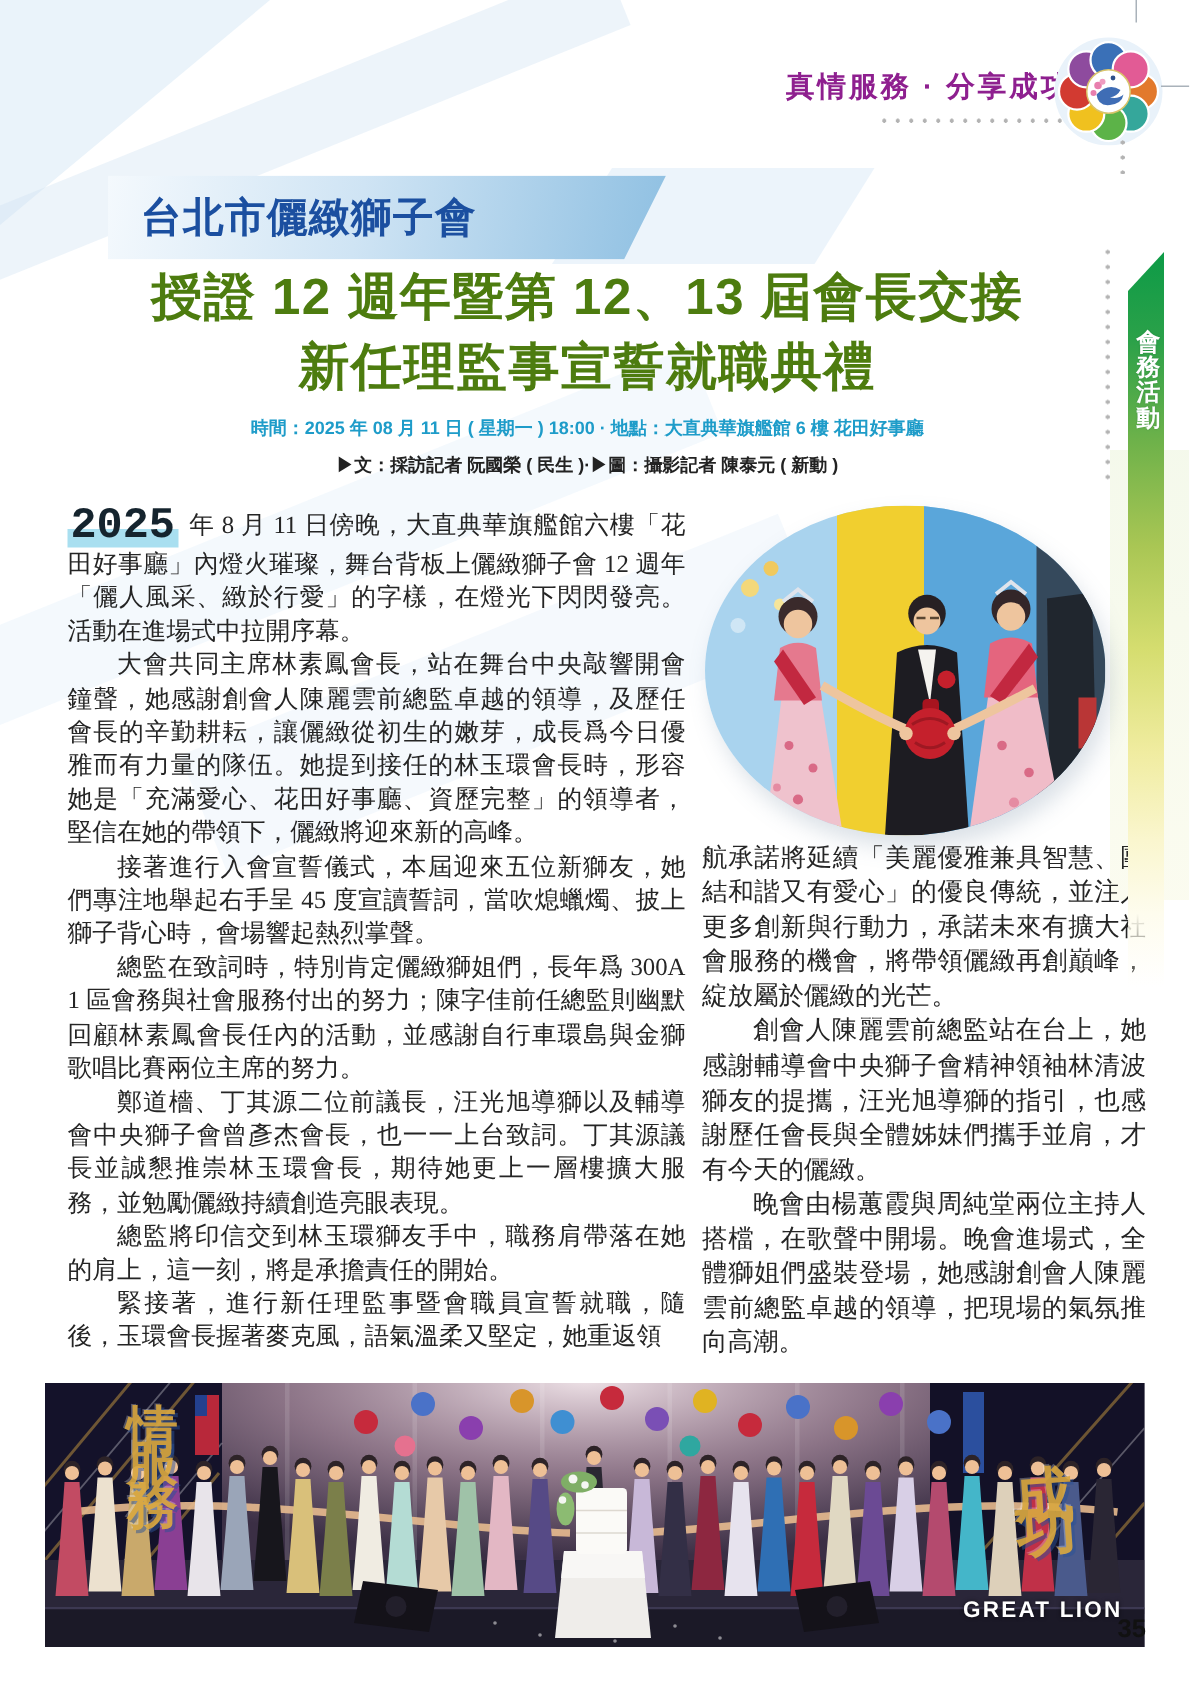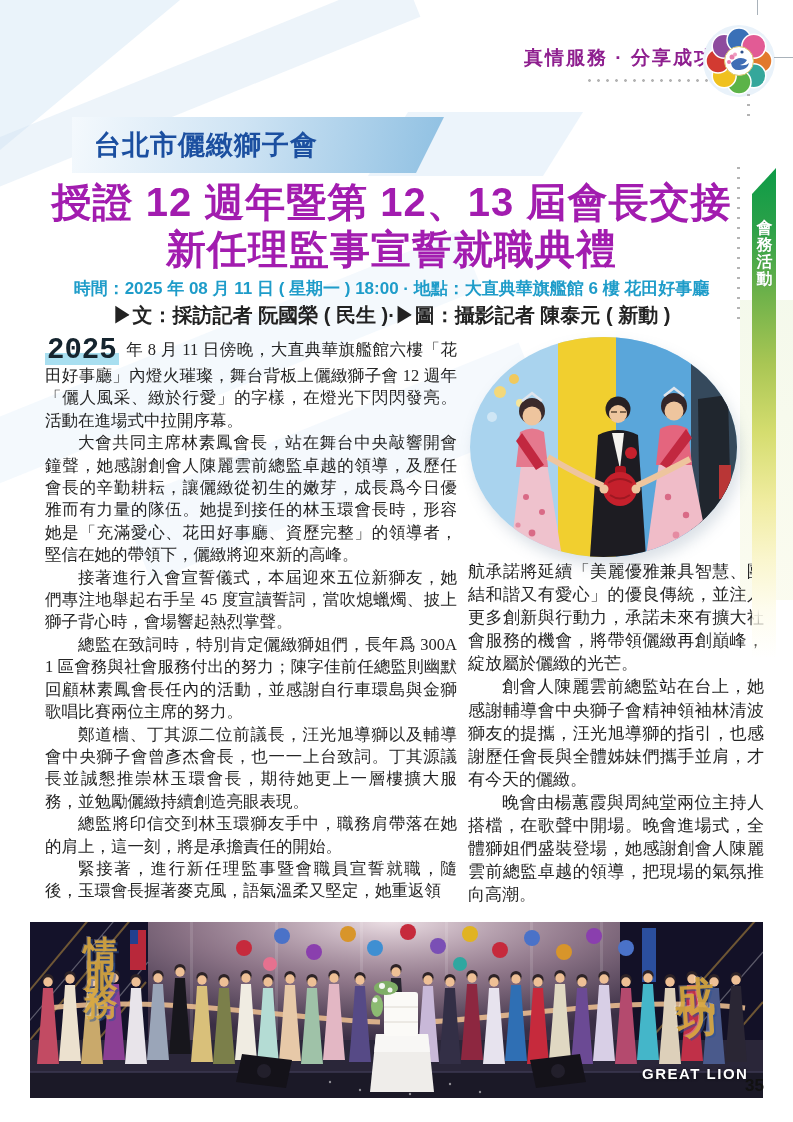--- a/index.html
+++ b/index.html
@@ -40,27 +40,27 @@
   .tab-label{position:absolute;top:38px;left:50%;transform:translateX(-50%);
              writing-mode:vertical-rl;color:#ffffff;font-weight:bold;font-size:16px;
              letter-spacing:17px;text-shadow:0 0 1px rgba(0,90,40,.45);}
 
   .banner{position:absolute;left:72px;top:117px;width:372px;height:56px;z-index:1;
           background:linear-gradient(100deg,#f4f9fd 0%,#cfe4f4 45%,#8fc0e2 100%);
           clip-path:polygon(0 0,100% 0,calc(100% - 28px) 100%,0 100%);}
   .banner span{display:block;padding-left:22px;line-height:56px;font-size:27px;font-weight:bold;
           color:#1b4fa0;letter-spacing:1px;}
   .t1,.t2{position:absolute;left:40px;right:50px;text-align:center;z-index:1;
-          font-size:40px;font-weight:bold;color:#a21caf;letter-spacing:1px;white-space:nowrap;}
+          font-size:34px;font-weight:bold;color:#4d7c0f;letter-spacing:1px;white-space:nowrap;}
   .t1{top:175px;}
   .t2{top:222px;}
   .meta{position:absolute;left:40px;right:50px;top:277px;text-align:center;z-index:1;
-        font-size:17px;font-weight:bold;color:#1e9cc9;white-space:nowrap;}
+        font-size:12px;font-weight:bold;color:#1e9cc9;white-space:nowrap;}
   .credits{position:absolute;left:40px;right:50px;top:302px;text-align:center;z-index:1;
-        font-size:20px;font-weight:600;color:#222222;white-space:nowrap;}
+        font-size:12px;font-weight:600;color:#222222;white-space:nowrap;}
 
   .col-left{position:absolute;left:45px;top:336px;width:412px;z-index:1;}
   .col-right{position:absolute;left:468px;top:560px;width:296px;z-index:1;}
   .col-left p,.col-right p{margin:0;text-align:justify;color:#252525;
         font-family:"Liberation Serif",serif;}
   .col-left p{font-size:16.5px;line-height:22.4px;text-indent:2em;}
   .col-right p{font-size:17px;line-height:23.1px;text-indent:2em;}
   .col-left p.first,.col-right p.cont{text-indent:0;}
   .dropcap{display:inline-block;font-family:Liberation Mono, monospace;font-size:29px;
         font-weight:bold;color:#15242e;line-height:1;vertical-align:-3px;padding:0 2px;

